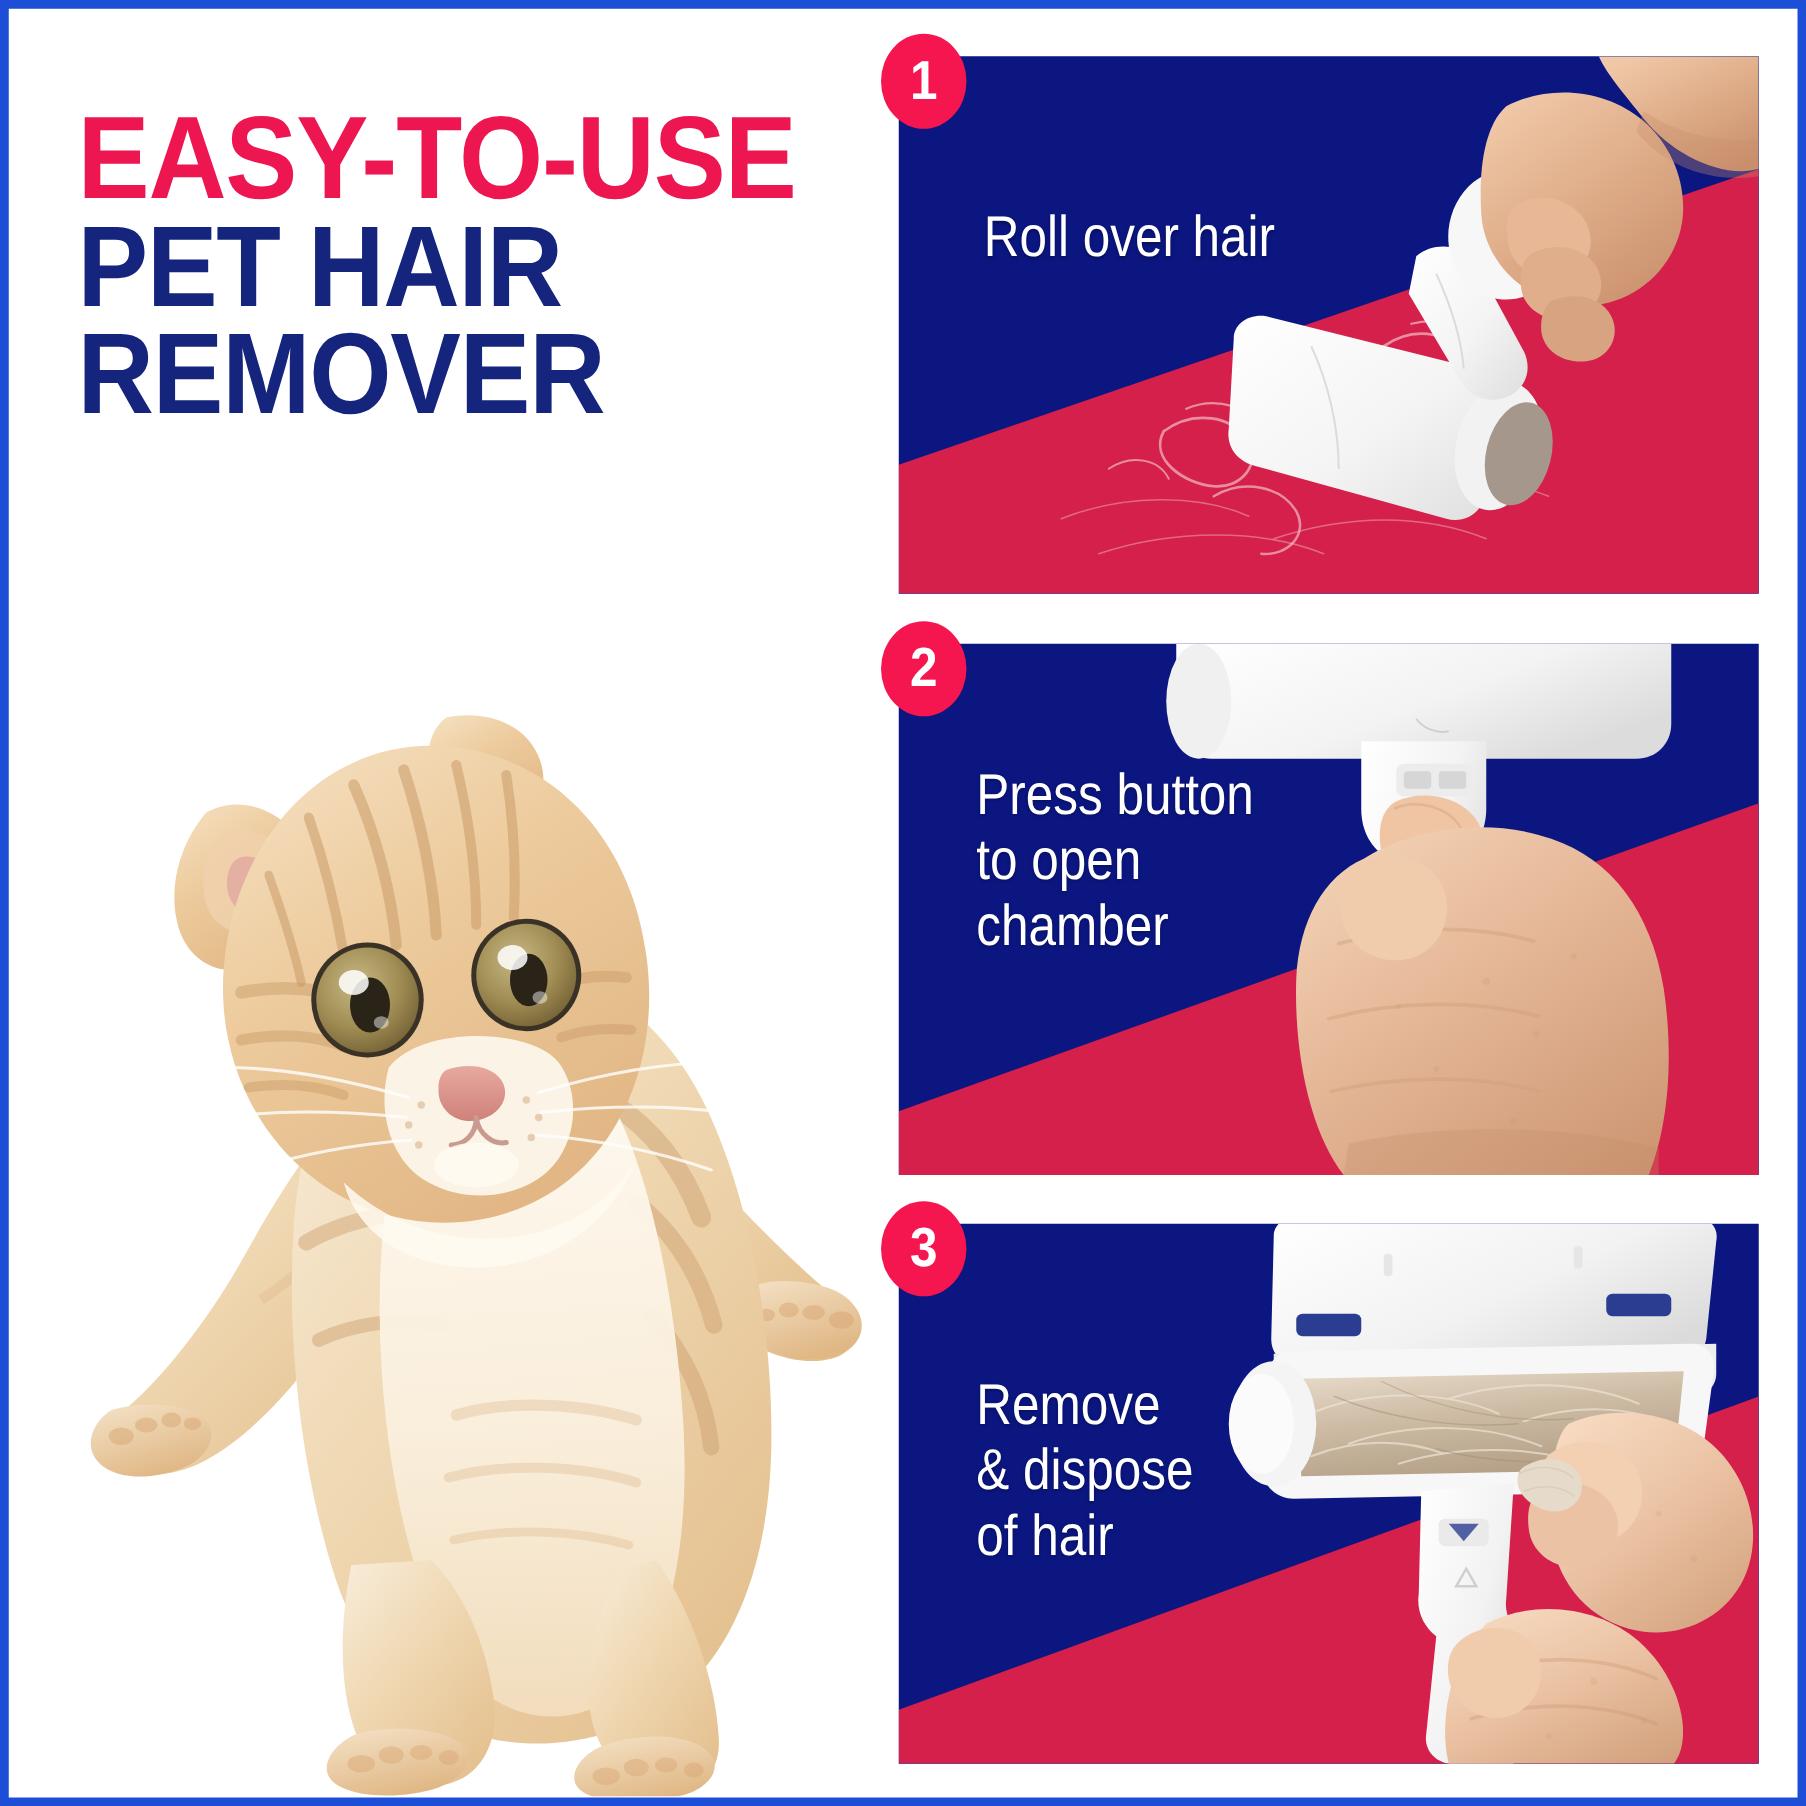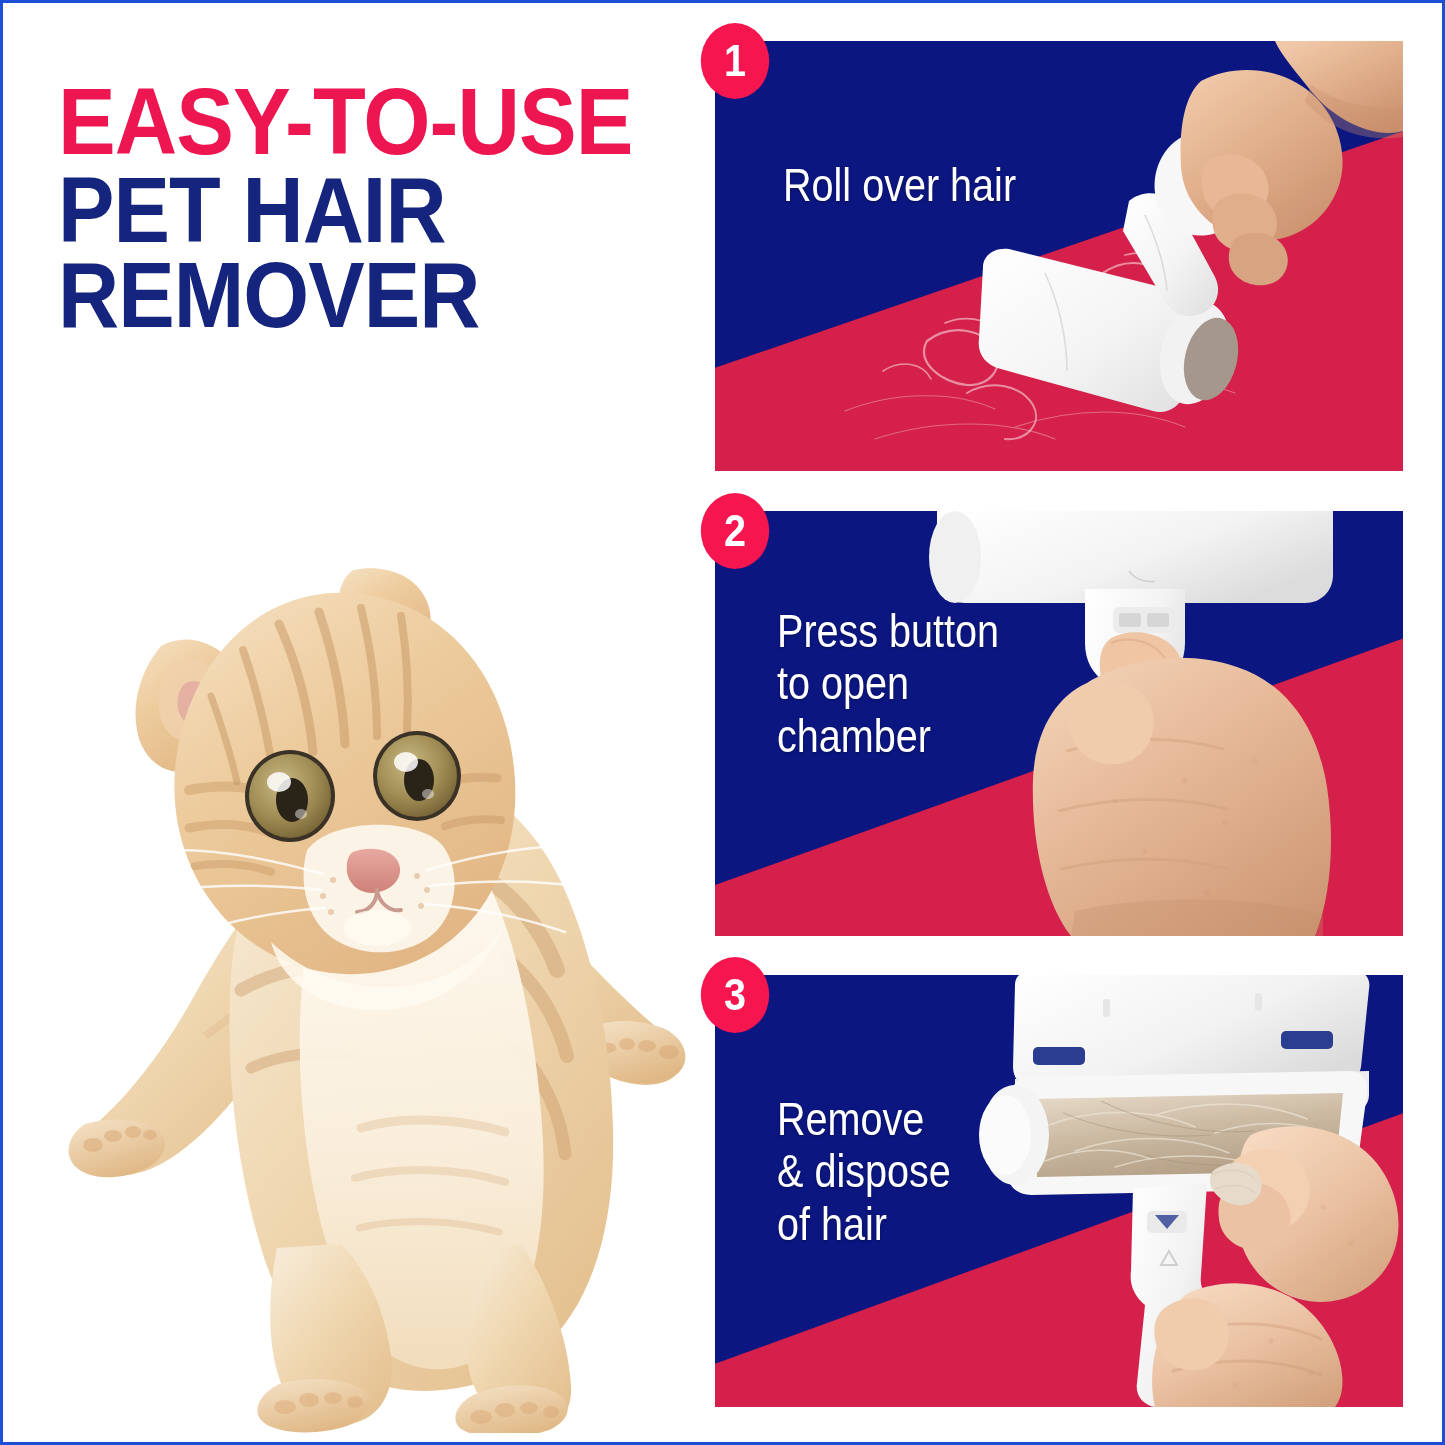--- a/index.html
+++ b/index.html
@@ -7,21 +7,21 @@
   body {
     font-family:"Liberation Sans", sans-serif;
     background:#ffffff;
     overflow:hidden;
     position:relative;
   }
   .canvas {
     position:absolute; left:0; top:0;
     width:1445px; height:1445px;
     background:#ffffff;
-    border:3px solid #1d4ed8;
+    border:7px solid #1d4ed8;
   }
 
   
   .headline {
     position:absolute; left:55px; top:78px; width:620px;
   }
   .hl-line {
     font-family:"Liberation Sans", sans-serif;
     font-weight:bold;
     letter-spacing:-1px;

